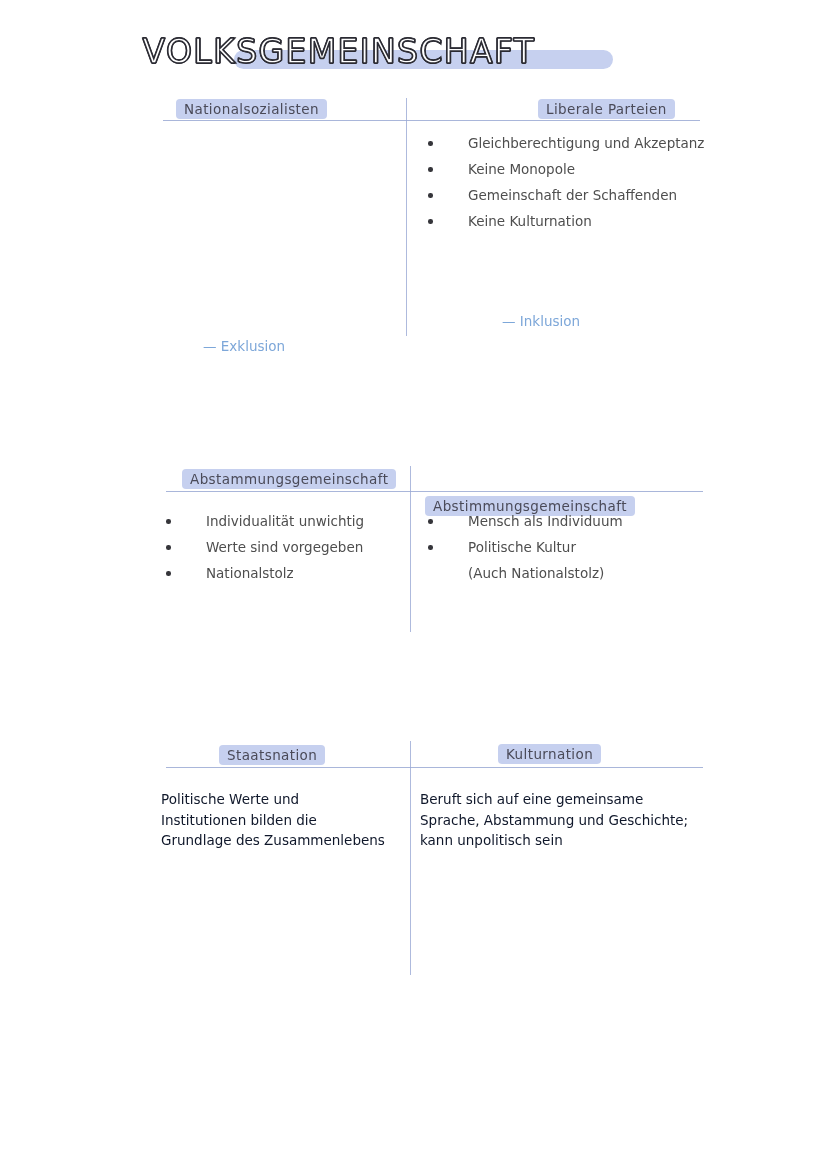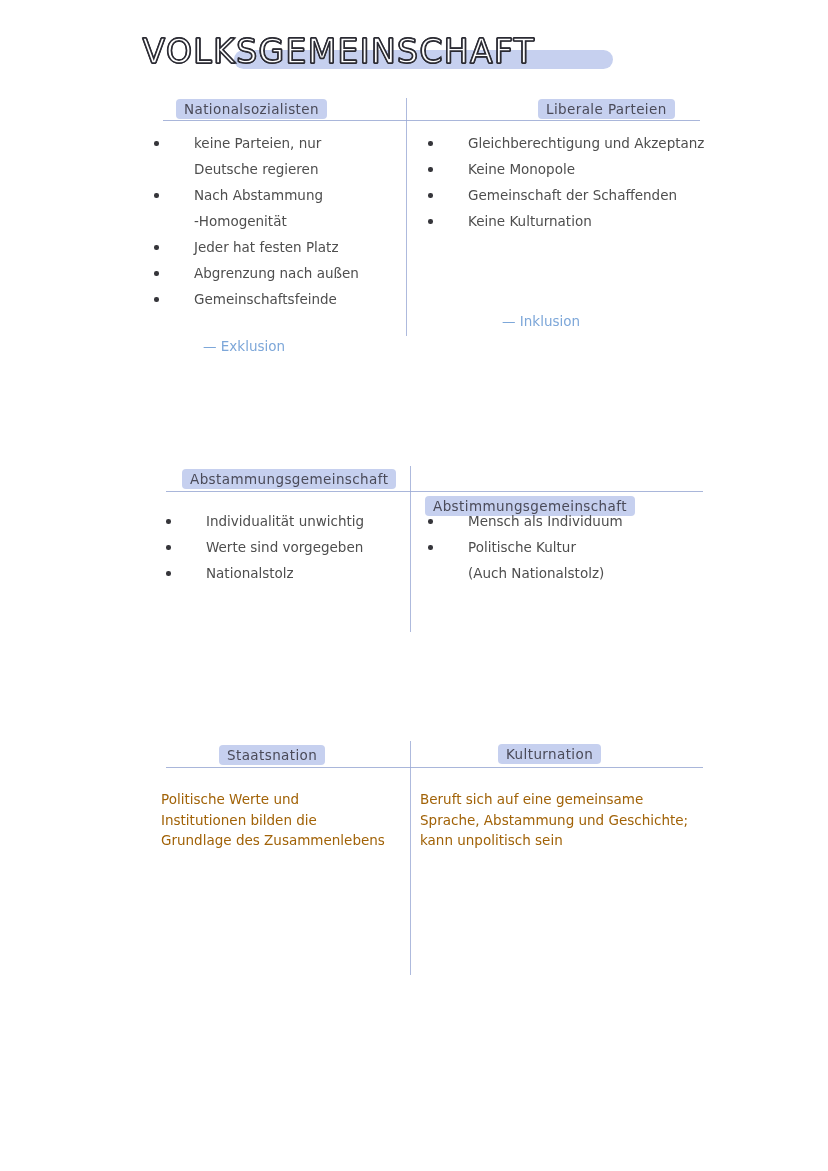--- a/index.html
+++ b/index.html
@@ -110,21 +110,21 @@
     font-size: 13.5px;
     color: #7da7d9;
     white-space: nowrap;
     margin-top: 22px;
   }
 
   .para {
     position: absolute;
     font-size: 13.5px;
     line-height: 20.5px;
-    color: #a16207;
+    color: #0f172a;
     white-space: pre-line;
   }
 </style>
 </head>
 <body>
 
 <div class="title-wrap">
   <div class="title-highlight"></div>
   <div class="title-text">VOLKSGEMEINSCHAFT</div>
 </div>
@@ -134,29 +134,20 @@
   <div class="hrule" style="left:163px; top:120px; width:537px;"></div>
   <div class="vrule" style="left:406px; top:98px; height:238px;"></div>
 
   <div class="col-head" style="left:176px; top:101px;">
     <span class="hl">Nationalsozialisten</span>
   </div>
   <div class="col-head" style="left:494px; top:101px;margin-left:44px;">
     <span class="hl">Liberale Parteien</span>
   </div>
 
-  <ul class="bullets" style="left:154px; top:130px; width:240px;">
-    <li>keine Parteien, nur
-Deutsche regieren</li>
-    <li>Nach Abstammung
--Homogenität</li>
-    <li>Jeder hat festen Platz</li>
-    <li>Abgrenzung nach außen</li>
-    <li>Gemeinschaftsfeinde</li>
-  </ul>
   <div class="accent" style="left:203px; top:316px;">— Exklusion</div>
 
   <ul class="bullets" style="left:428px; top:130px; width:330px;">
     <li>Gleichberechtigung und Akzeptanz</li>
     <li>Keine Monopole</li>
     <li>Gemeinschaft der Schaffenden</li>
     <li>Keine Kulturnation</li>
   </ul>
   <div class="accent" style="left:502px; top:291px;">— Inklusion</div>
 </div>

